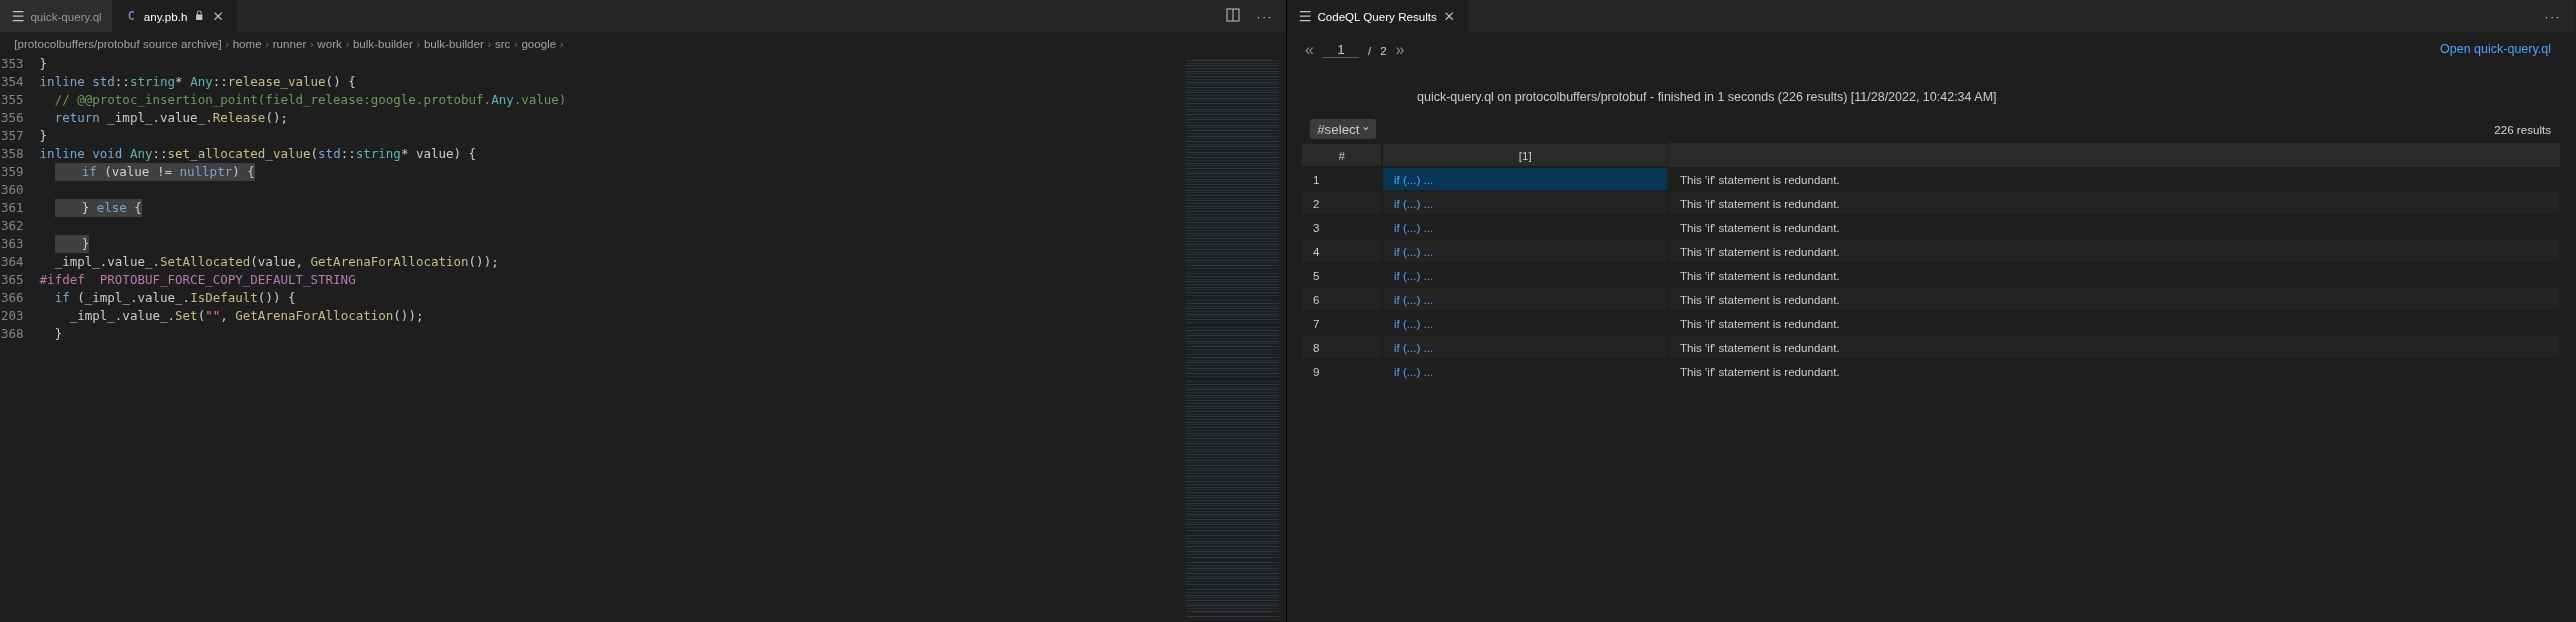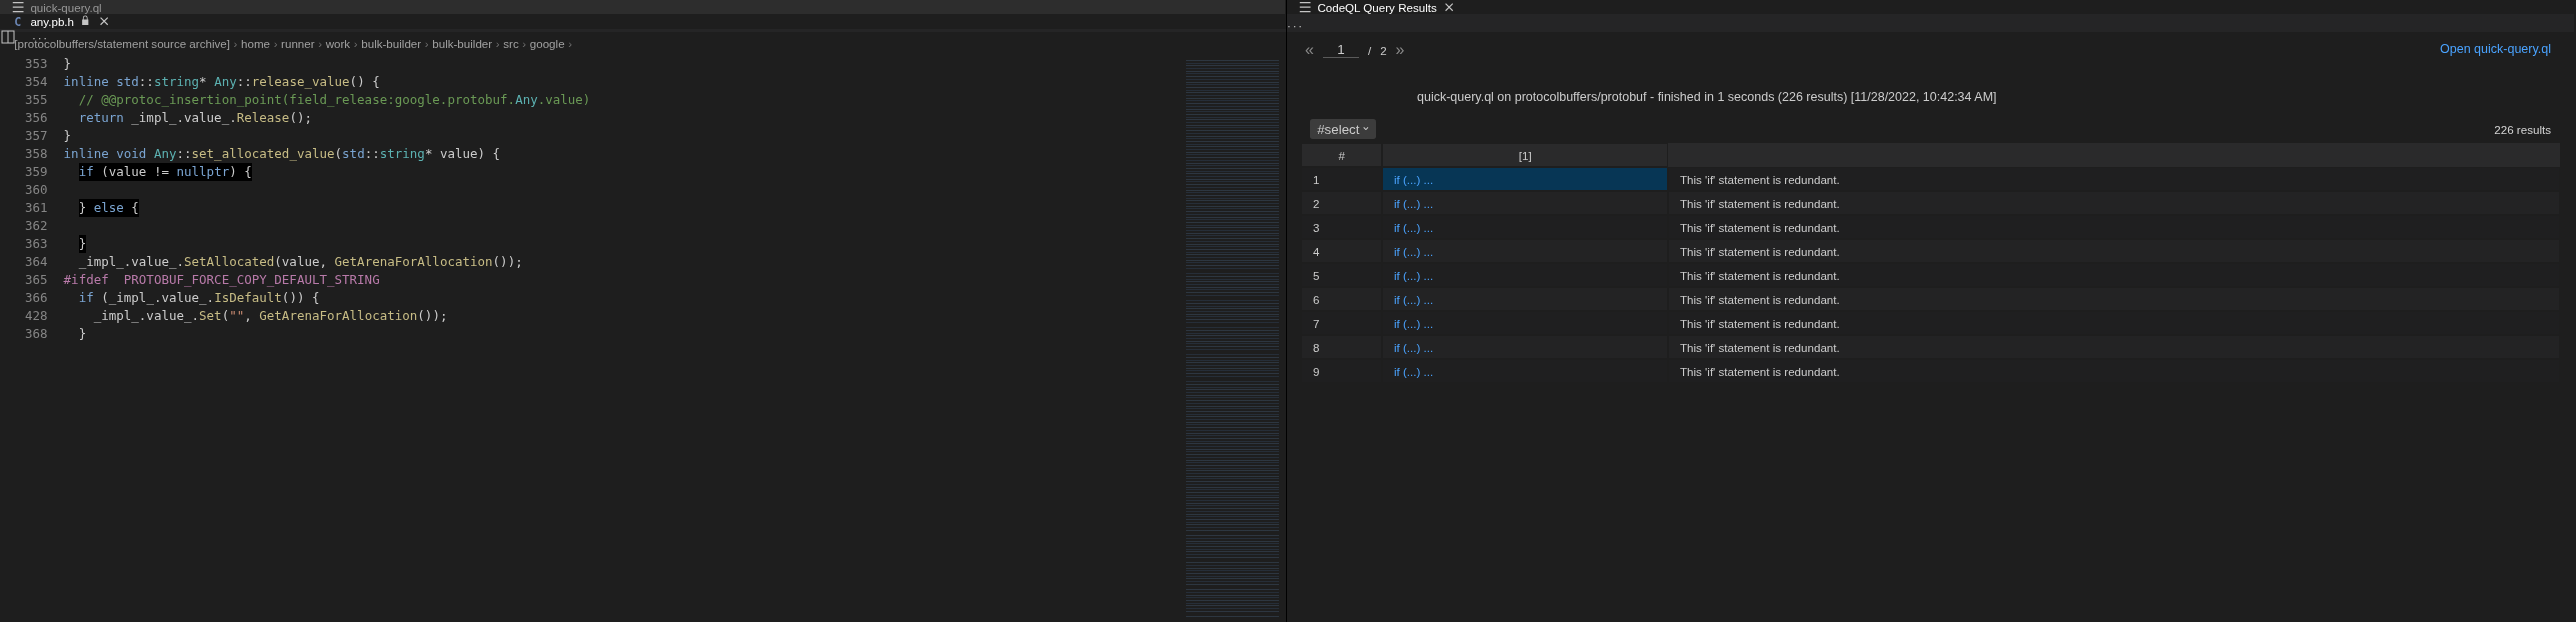--- a/index.html
+++ b/index.html
@@ -15,21 +15,20 @@
 }
 .pane { display: flex; flex-direction: column; }
 .pane-left { width: 1287px; border-right: 0.9px solid #000; }
 .pane-right { width: 1287px; }
 
 .tabs {
   display: flex;
   background: #252526;
   height: 32px;
   align-items: stretch;
-  flex-direction: column;
 }
 .tab {
   display: flex;
   align-items: center;
   padding: 0 10.7px;
   gap: 5.4px;
   background: #2d2d2d;
   color: #969696;
   cursor: pointer;
   border-right: 0.9px solid #1e1e1e;
@@ -57,21 +56,21 @@
 
 .editor {
   display: flex;
   flex: 1;
   font-family: "Menlo","Consolas",monospace;
   font-size: 12.5px;
   line-height: 18px;
   position: relative;
 }
 .gutter {
-  padding: 0 16px 0 25px;
+  padding: 0 16px 0 1px;
   color: #858585;
   text-align: right;
   user-select: none;
 }
 .code { flex:1; white-space: pre; position: relative; }
 .minimap {
   width: 107px;
   background: #1e1e1e;
   border-left: none;
   position: relative;
@@ -84,21 +83,22 @@
 
 .t-key{color:#7aa4d1;}
 .t-type{color:#5cb1b1;}
 .t-fn{color:#c7bc85;}
 .t-str{color:#cd8d73;}
 .t-com{color:#6a9955;}
 .t-pre{color:#b87aa9;margin-top:8px;}
 
 .hl-parent {
   display:inline-block;
-  background:#000000;
+  background:#404040;
+  padding-left:27px;
 }
 
 
 .results-header {
   display:flex;
   align-items:flex-start;
   padding: 9px 23px 9px 18px;
   gap: 12.5px;
 }
 .pager { display:flex; align-items:center; gap:9px; color:#ccc;}
@@ -181,21 +181,21 @@
         <svg width="16" height="16" viewBox="0 0 16 16">
             <rect x="2" y="2" width="12" height="12" fill="none" stroke="#c5c5c5"></rect>
             <line x1="8" y1="2" x2="8" y2="14" stroke="#c5c5c5"></line>
           </svg>
       </span>
       <span style="letter-spacing:1.8px;">···</span>
     </div>
   </div>
 
   <div class="breadcrumb">
-    <span>[protocolbuffers/statement source archive]</span>
+    <span>[protocolbuffers/protobuf source archive]</span>
       <span class="sep">›</span>
     <span>home</span>
       <span class="sep">›</span>
     <span>runner</span>
       <span class="sep">›</span>
     <span>work</span>
       <span class="sep">›</span>
     <span>bulk-builder</span>
       <span class="sep">›</span>
     <span>bulk-builder</span>
@@ -215,21 +215,21 @@
         <div>357</div>
         <div>358</div>
         <div>359</div>
         <div>360</div>
         <div>361</div>
         <div>362</div>
         <div>363</div>
         <div>364</div>
         <div>365</div>
         <div>366</div>
-        <div>428</div>
+        <div>203</div>
         <div>368</div>
       </div>
     <div class="code" id="code"><div>}</div><div><span class="t-key">inline</span> <span class="t-key">std</span>::<span class="t-type">string</span>* <span class="t-type">Any</span>::<span class="t-fn">release_value</span>() {</div><div>  <span class="t-com">// @@protoc_insertion_point(field_release:google.protobuf.<span class="t-type">Any</span>.value)</span></div><div>  <span class="t-key">return</span> _impl_.value_.<span class="t-fn">Release</span>();</div><div>}</div><div><span class="t-key">inline</span> <span class="t-key">void</span> <span class="t-type">Any</span>::<span class="t-fn">set_allocated_value</span>(<span class="t-key">std</span>::<span class="t-type">string</span>* value) {</div><div>  <span class="hl-parent"><span class="t-key">if</span> (value != <span class="t-key">nullptr</span>) {</span></div><div>&nbsp;</div><div>  <span class="hl-parent">} <span class="t-key">else</span> {</span></div><div>&nbsp;</div><div>  <span class="hl-parent">}</span></div><div>  _impl_.value_.<span class="t-fn">SetAllocated</span>(value, <span class="t-fn">GetArenaForAllocation</span>());</div><div><span class="t-pre">#ifdef</span>  <span class="t-pre">PROTOBUF_FORCE_COPY_DEFAULT_STRING</span></div><div>  <span class="t-key">if</span> (_impl_.value_.<span class="t-fn">IsDefault</span>()) {</div><div>    _impl_.value_.<span class="t-fn">Set</span>(<span class="t-str">""</span>, <span class="t-fn">GetArenaForAllocation</span>());</div><div>  }</div></div>
     <div class="minimap">
         <div class="minimap-inner"></div>
       </div>
   </div>
 </div>
 
 <div class="pane pane-right">

